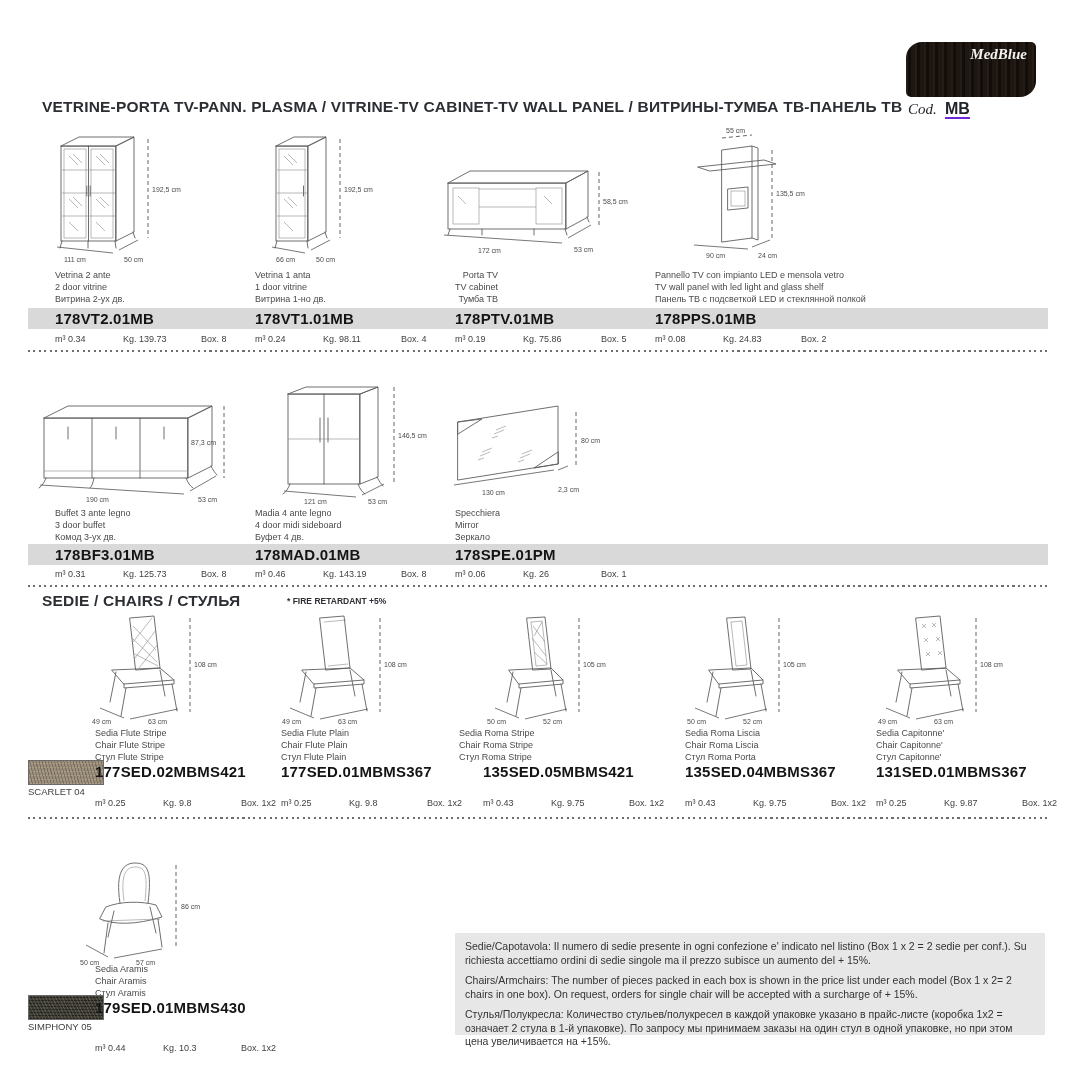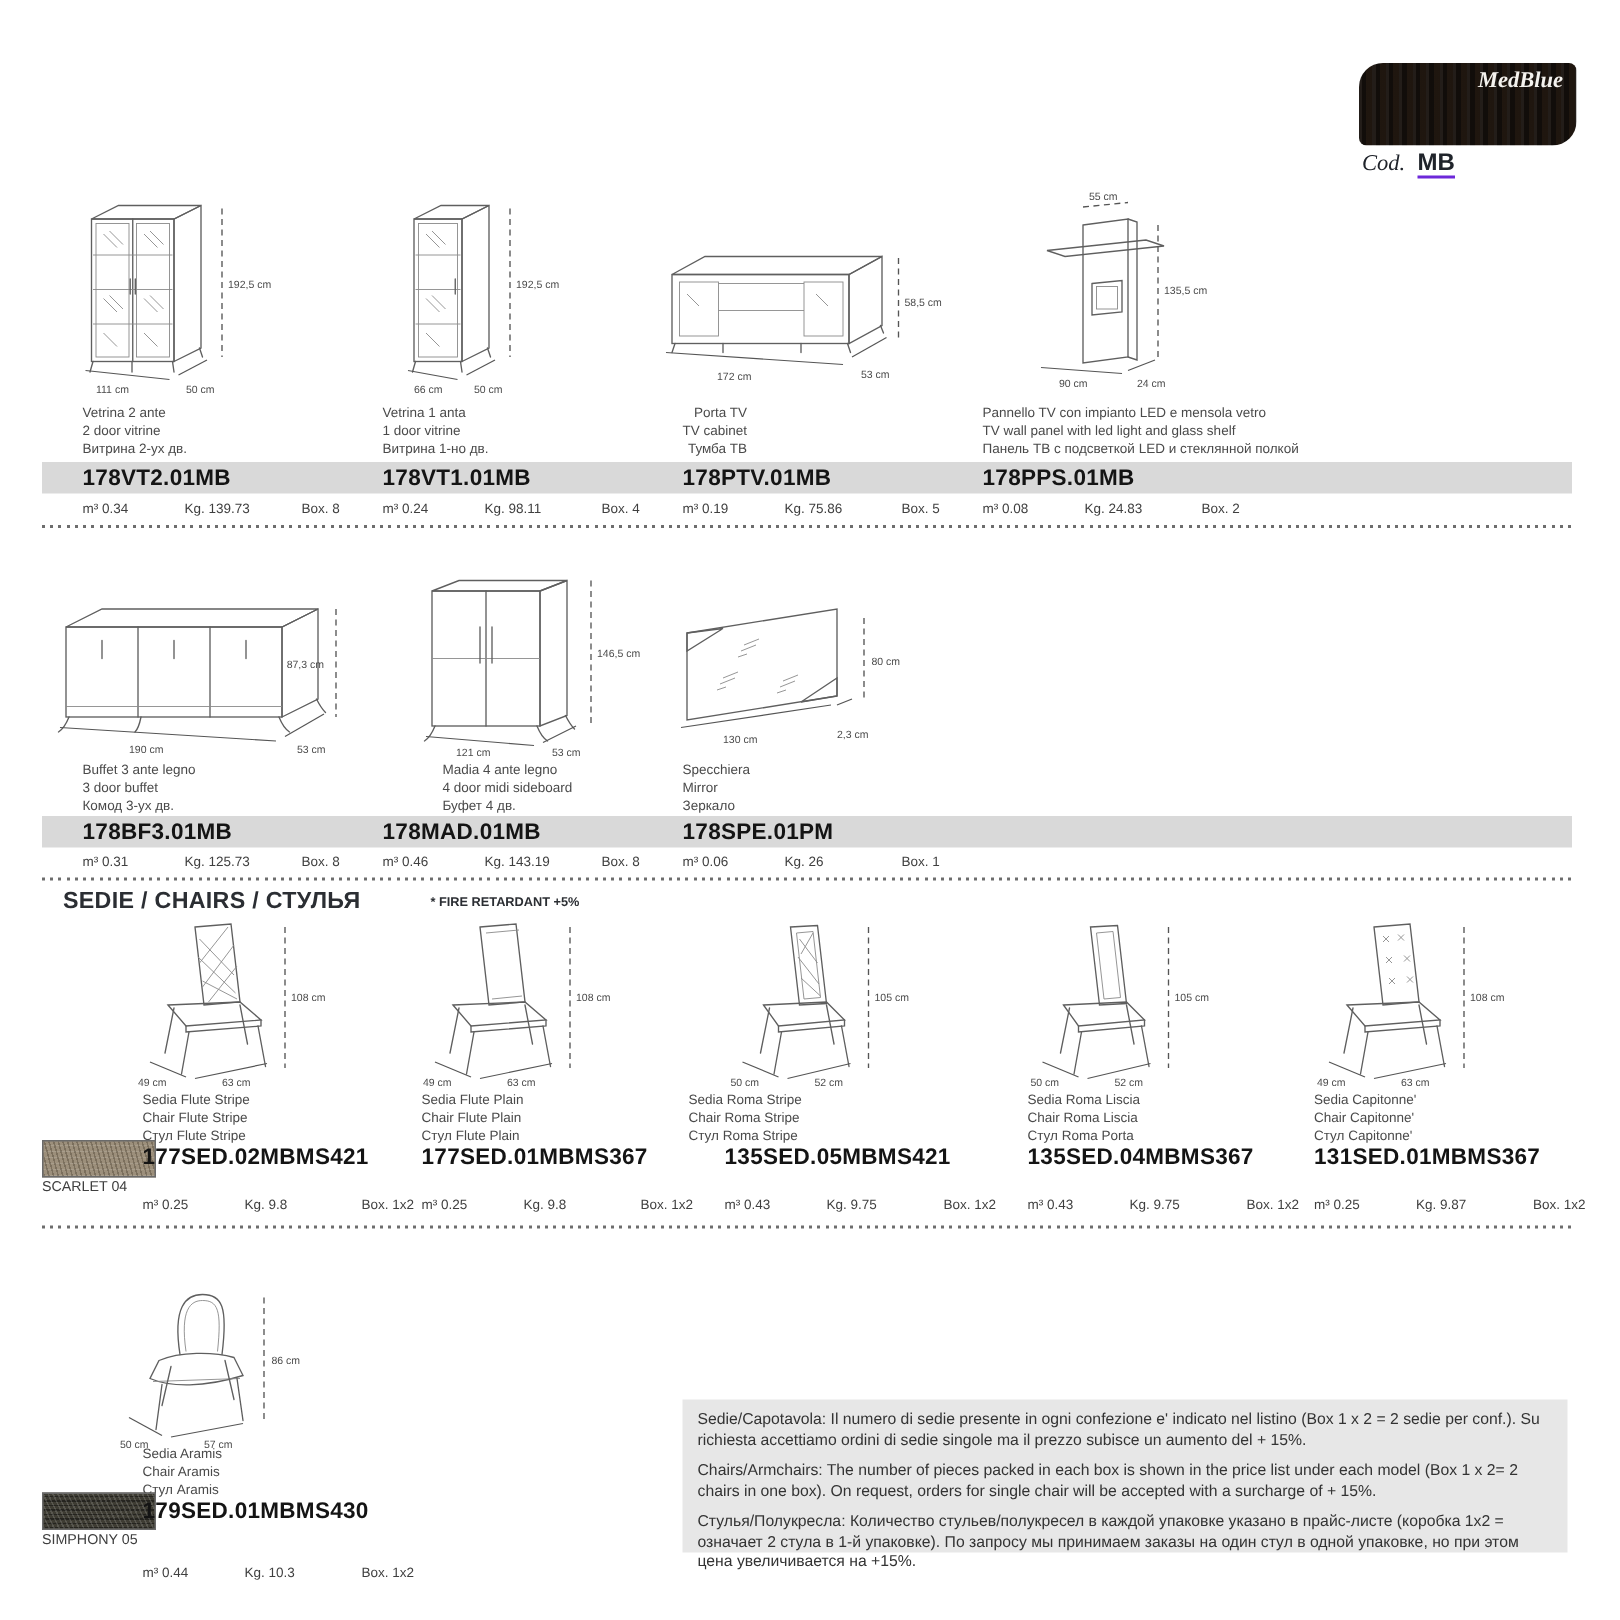--- a/index.html
+++ b/index.html
@@ -15,21 +15,21 @@
   .specs .w1{width:68px;} .specs .w2{width:78px;}
   .dotted{position:absolute;left:28px;width:1020px;height:2px;
           background-image:repeating-linear-gradient(to right,#6d6d6d 0 2px,transparent 2px 5.5px);}
   .drawing{position:absolute;}
   .drawing svg{display:block;}
   .ln{stroke:#5f5f5f;stroke-width:0.9;fill:none;stroke-linecap:round;}
   .thin{stroke:#8a8a8a;stroke-width:0.6;fill:none;}
   .dim{stroke:#555;stroke-width:0.8;fill:none;}
   .dimd{stroke:#555;stroke-width:0.9;fill:none;stroke-dasharray:4 3;}
   text.dlab{font-family:"Liberation Sans",sans-serif;font-size:7px;fill:#4c4c4c;}
-  .logo-box{position:absolute;left:906px;top:42px;width:145px;height:55px;
+  .logo-box{position:absolute;left:906px;top:42px;width:130px;height:55px;
             background:#17110d;
             background-image:repeating-linear-gradient(90deg,rgba(255,255,255,.05) 0 2px,rgba(0,0,0,.25) 2px 5px,rgba(90,60,30,.12) 5px 9px);
             border-radius:16px 5px 16px 5px;}
   .logo-brand{position:absolute;right:9px;top:4px;color:#f4f2ee;font-family:"Liberation Serif",serif;
               font-style:italic;font-weight:bold;font-size:15px;}
   .cod-line{position:absolute;left:908px;top:100px;font-size:15px;color:#20242b;}
   .cod-label{font-family:"Liberation Serif",serif;font-style:italic;}
   .cod-value{font-weight:bold;font-size:16px;border-bottom:2px solid #6d28d9;padding-bottom:0px;margin-left:4px;}
   .swatch{position:absolute;width:74px;height:23px;border:1px solid #6a6a6a;}
   .swatch-label{position:absolute;font-size:9.5px;color:#3f3f3f;}
@@ -43,20 +43,21 @@
 <div id="page">
 
   <div class="logo-box">
     <span class="logo-brand">MedBlue</span>
   </div>
   <div class="cod-line">
     <span class="cod-label">Cod.</span>
     <span class="cod-value">MB</span>
   </div>
 
+  <div class="sec-title" style="left:42px;top:98px;">VETRINE-PORTA TV-PANN. PLASMA / VITRINE-TV CABINET-TV WALL PANEL / ВИТРИНЫ-ТУМБА ТВ-ПАНЕЛЬ ТВ</div>
 
   <div class="drawing" style="left:36px;top:126px;">
     <svg width="210" height="140" viewBox="0 0 210 140">
       <rect class="ln" x="25" y="20" width="55" height="95"></rect>
       <path class="ln" d="M25,20 L43,11 L98,11 L80,20 Z"></path>
       <path class="ln" d="M80,20 L98,11 L98,106 L80,115 Z"></path>
       <line class="ln" x1="52.5" y1="20" x2="52.5" y2="115"></line>
       <rect class="thin" x="28" y="23" width="22" height="89"></rect>
       <rect class="thin" x="55" y="23" width="22" height="89"></rect>
       <line class="thin" x1="26" y1="44" x2="79" y2="44"></line>
@@ -234,21 +235,21 @@
       <line class="dimd" x1="146" y1="20" x2="146" y2="76"></line>
       <text class="dlab" x="151" y="51">80 cm</text>
     </svg>
   </div>
 
   <div class="desc" style="left:55px;top:507px;">
     <div>Buffet 3 ante legno</div>
     <div>3 door buffet</div>
     <div>Комод 3-ух дв.</div>
   </div>
-  <div class="desc" style="left:255px;top:507px;margin-left:40px;">
+  <div class="desc" style="left:255px;top:507px;">
     <div>Madia 4 ante legno</div>
     <div>4 door midi sideboard</div>
     <div>Буфет 4 дв.</div>
   </div>
   <div class="desc" style="left:455px;top:507px;">
     <div>Specchiera</div>
     <div>Mirror</div>
     <div>Зеркало</div>
   </div>
 

